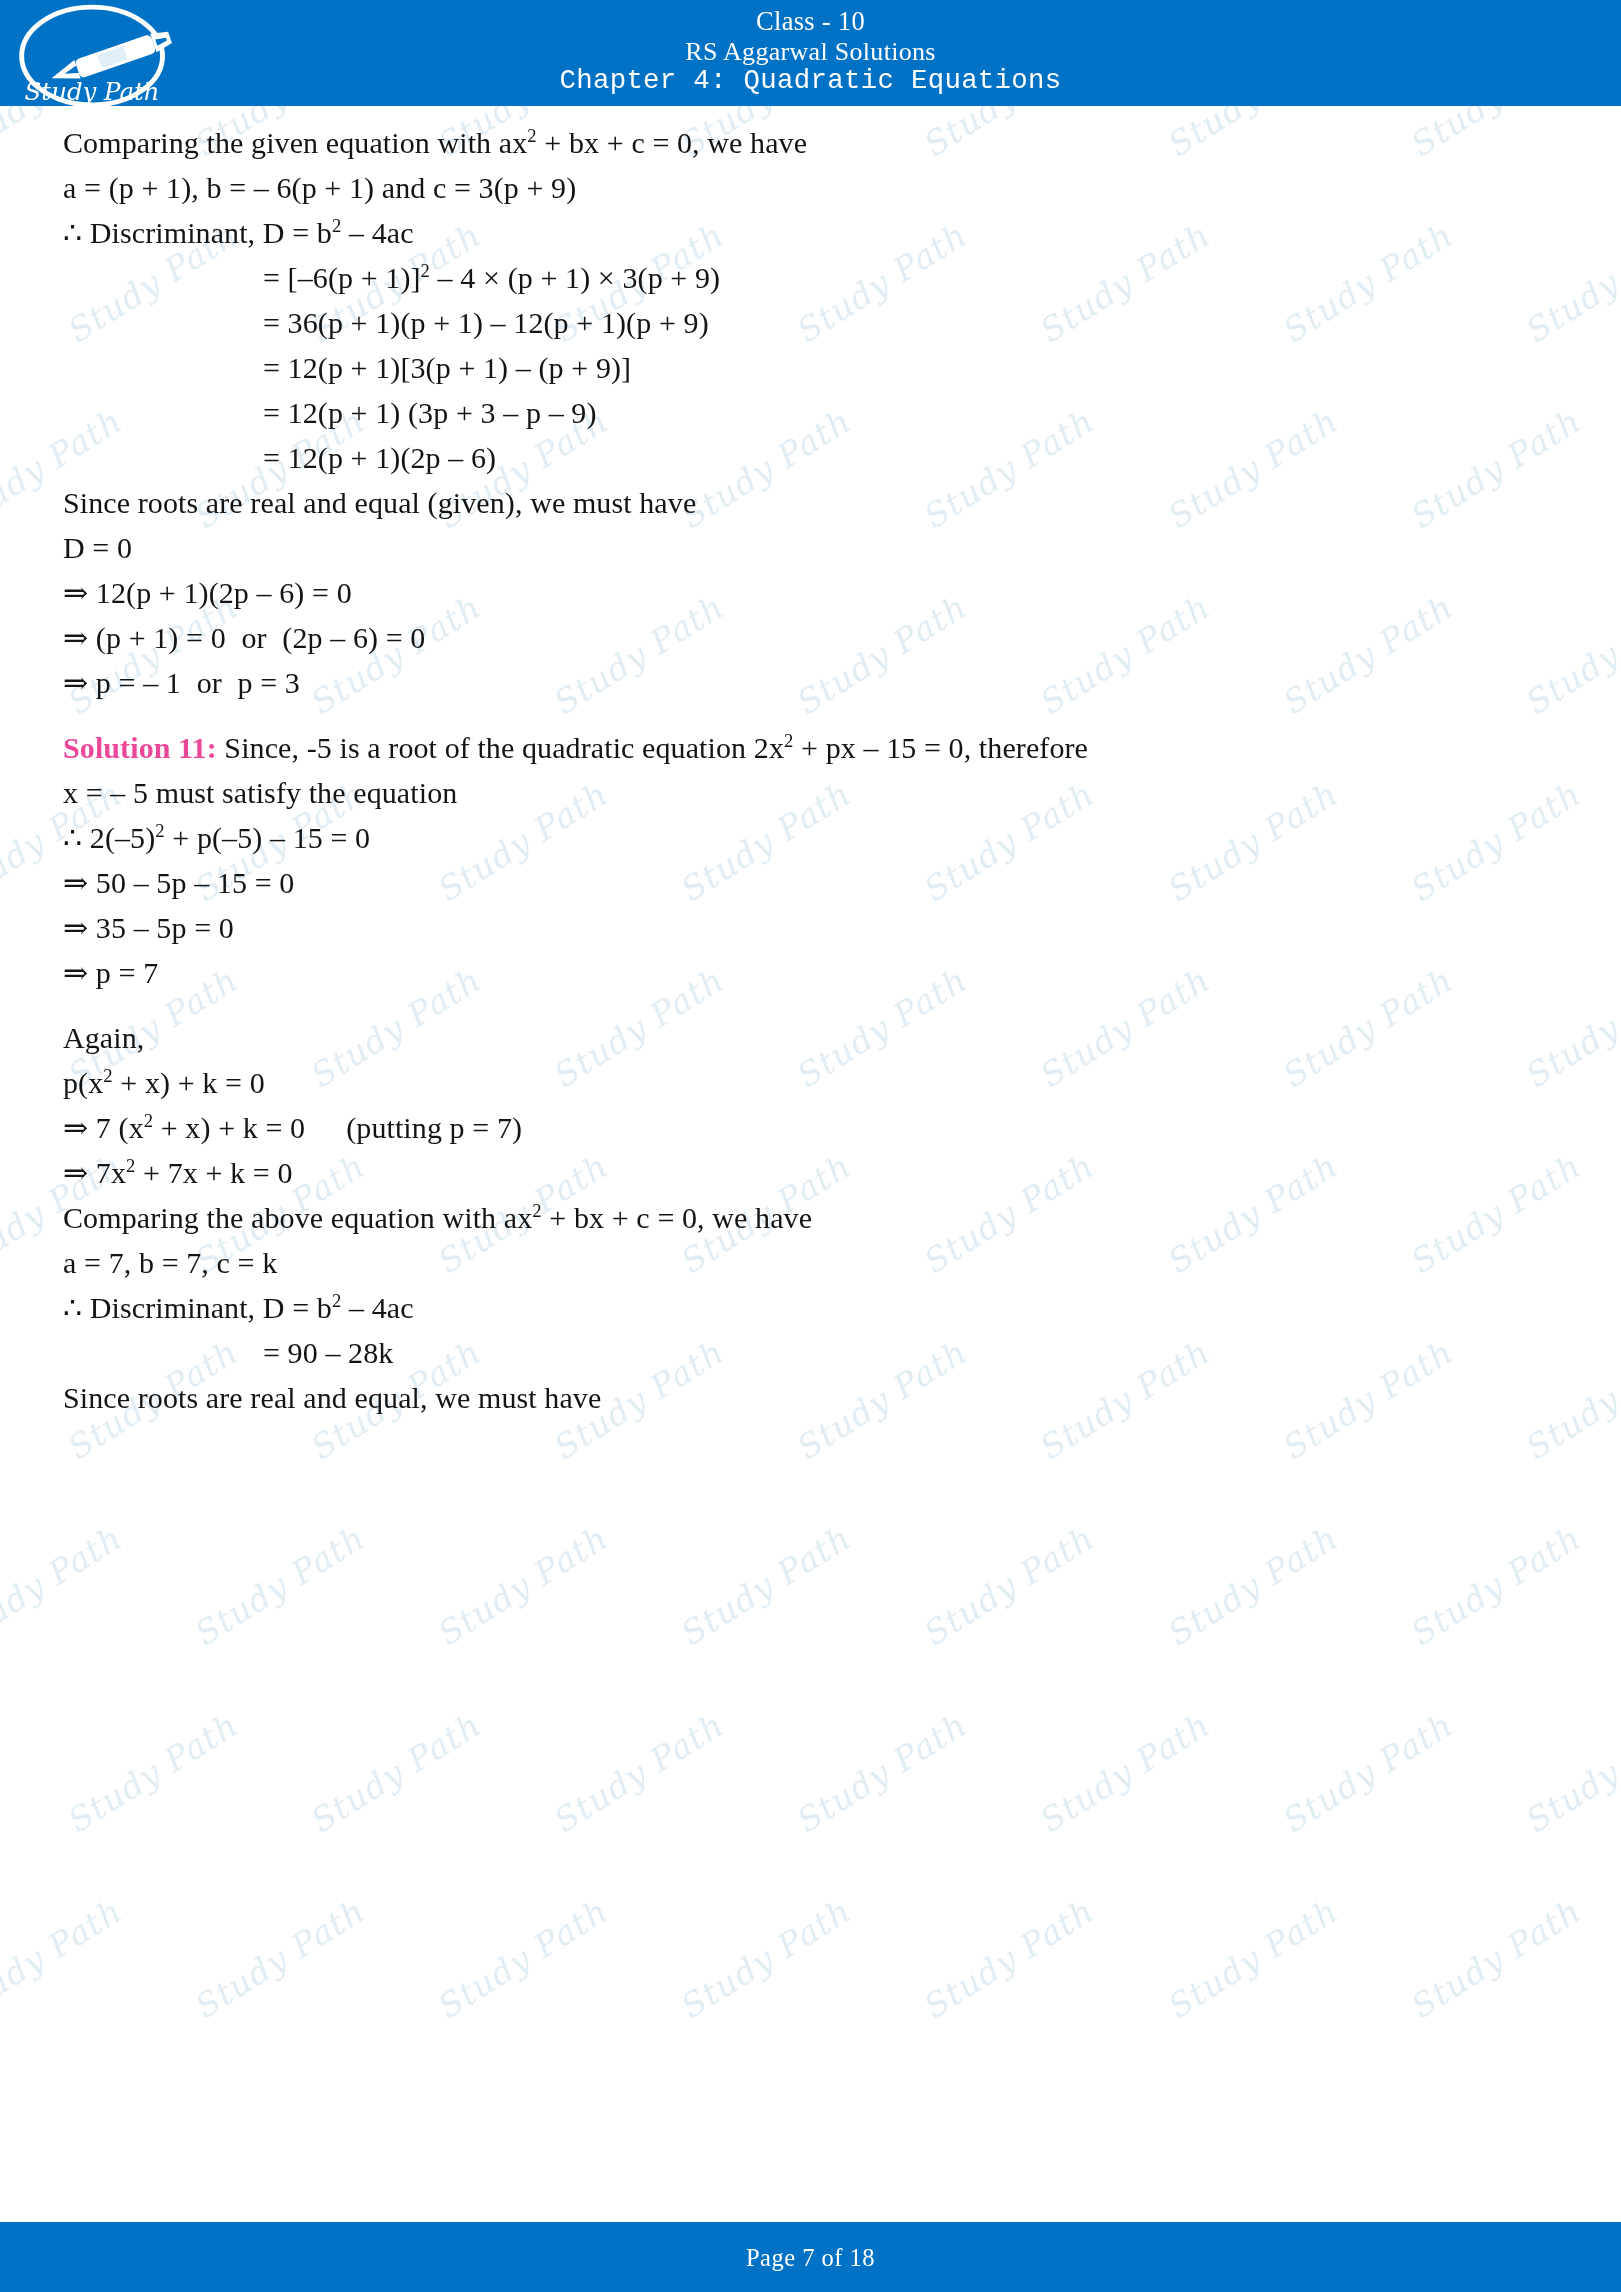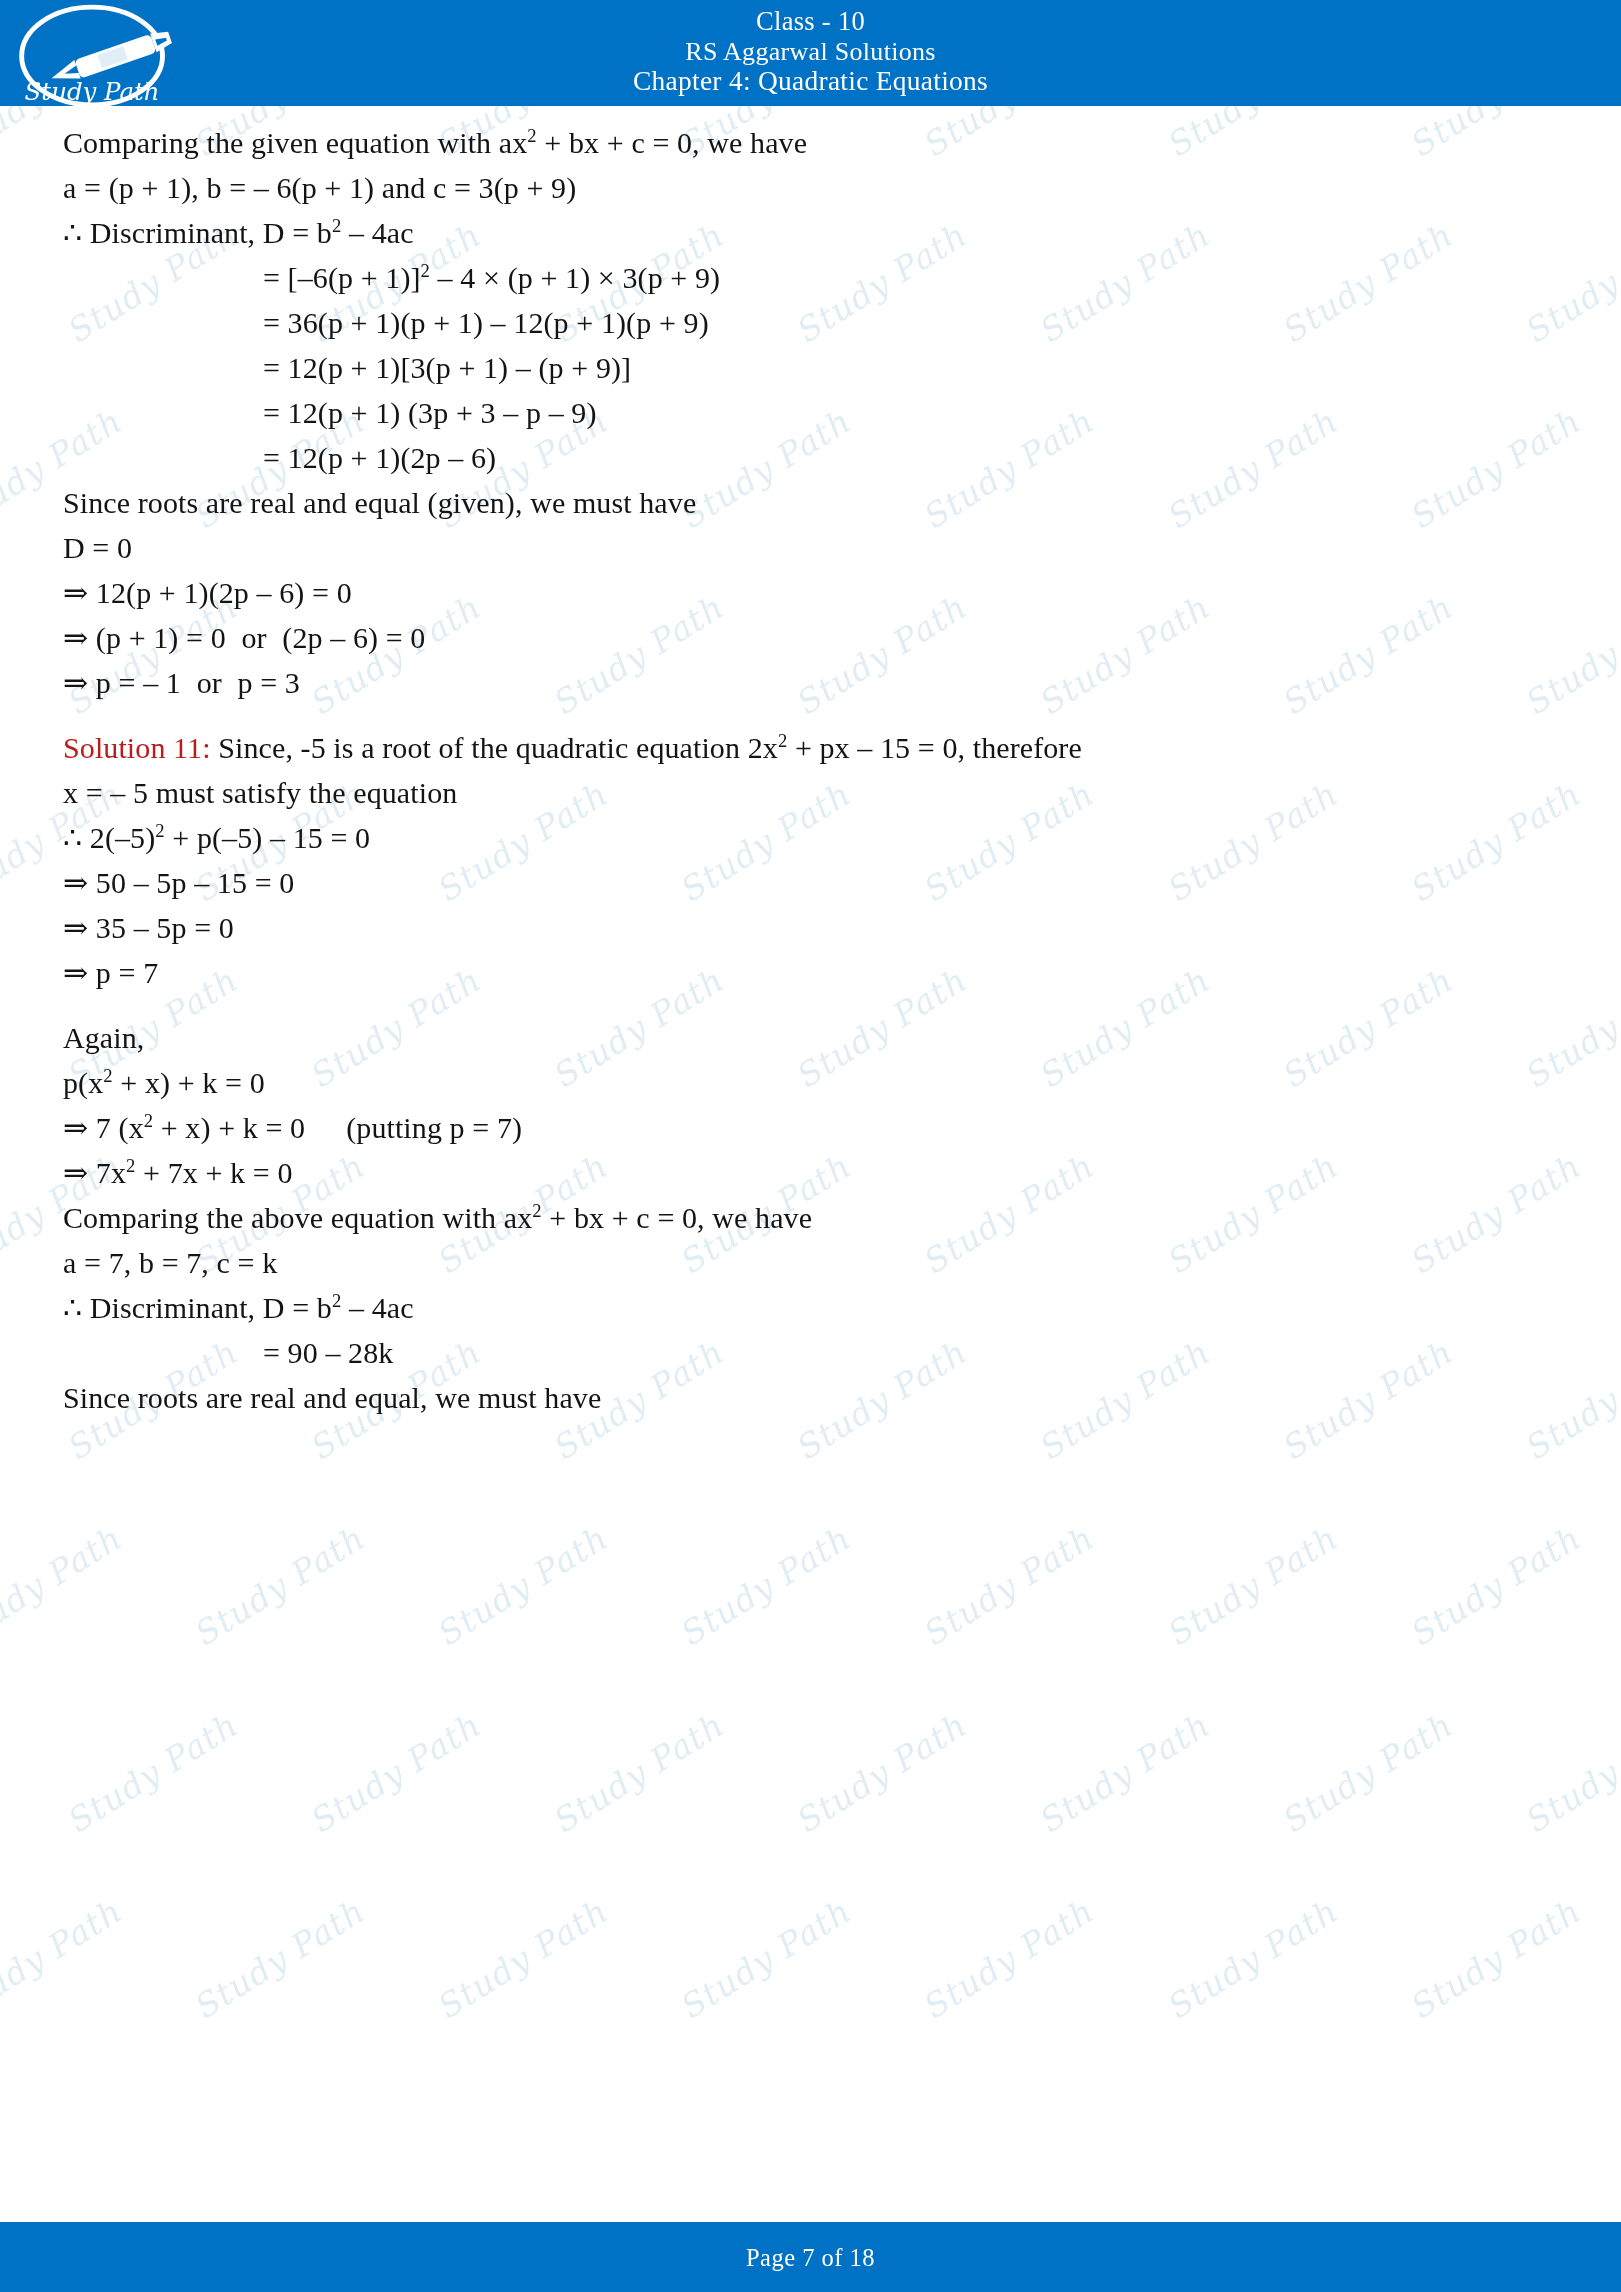--- a/index.html
+++ b/index.html
@@ -64,21 +64,21 @@
     padding-bottom: 2px;
   }
   .header-titles .hline {
     font-family: "Liberation Serif", "DejaVu Serif", serif;
     font-size: 26.5px;
     letter-spacing: 0.3px;
     white-space: nowrap;
   }
   .header-titles .hline.l1 { font-size: 26.5px; }
   .header-titles .hline.l2 { font-size: 26px; }
-  .header-titles .hline.l3 { font-size: 27.4px; }
+  .header-titles .hline.l3 { font-size: 27.4px; font-family: Liberation Mono, monospace; }
 
   
   .body {
     position: relative;
     z-index: 3;
     padding: 13.7px 63px 0 63px;
   }
   .line {
     font-size: 30px;
     color: #141414;
@@ -87,22 +87,22 @@
     white-space: nowrap;
     letter-spacing: 0.1px;
   }
   .line.indent {
     padding-left: 200px;
   }
   .line.gap-before {
     margin-top: 35px;
   }
   .sol-label {
-    color: #b91c1c;
-    font-weight: normal;
+    color: #ec4899;
+    font-weight: bold;
   }
   sup {
     font-size: 0.62em;
     vertical-align: super;
     line-height: 0;
   }
   .sp { display: inline-block; width: 15.7px; }
   .sp-wide { display: inline-block; width: 41px; }
 
   

